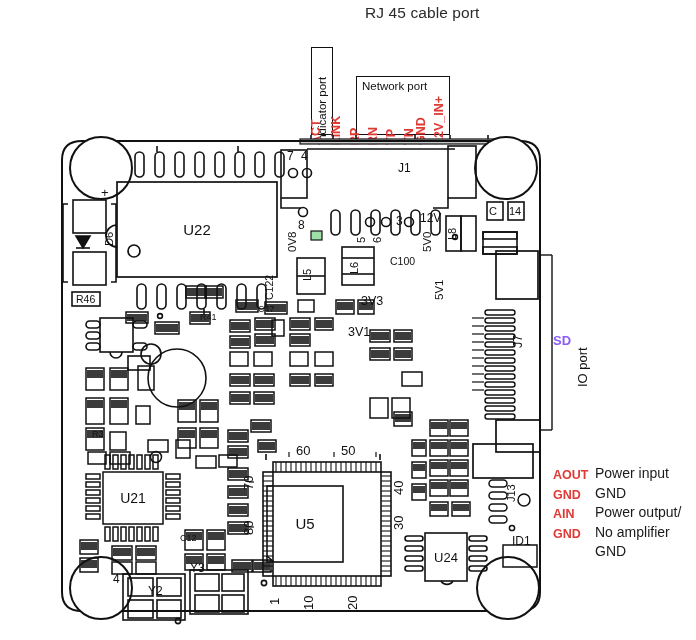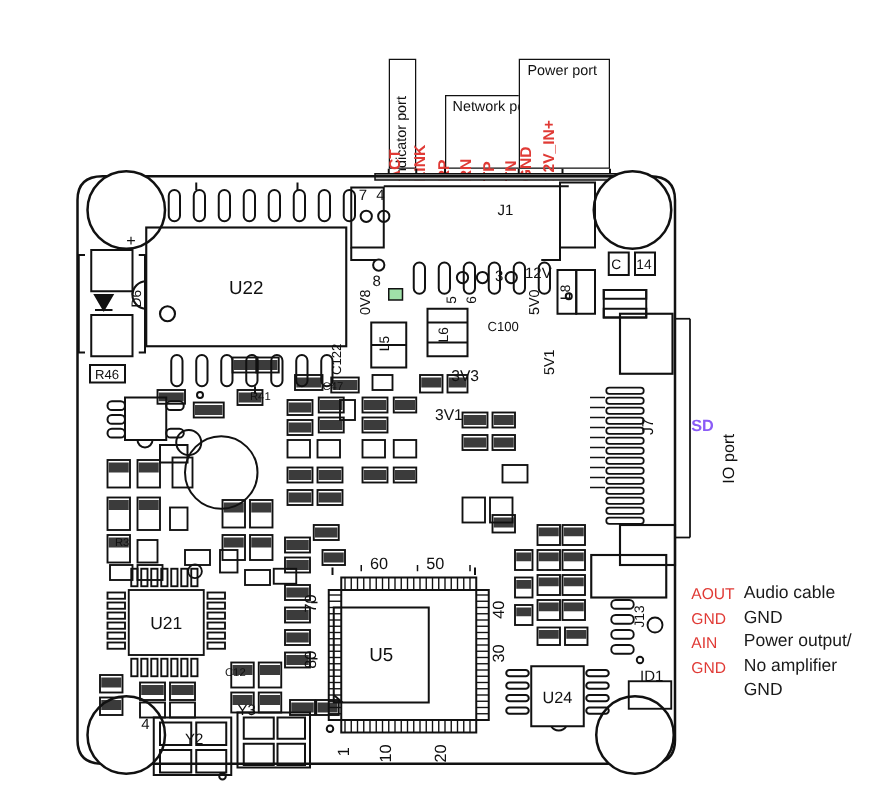--- a/index.html
+++ b/index.html
@@ -18,64 +18,62 @@
     border:1.6px solid #111;background:#fff;box-sizing:border-box;
     font-size:11.5px;color:#111;white-space:nowrap;
   }
   .callout span{position:absolute;left:4px;top:2px;}
   .redpin{
     color:#e03a35;font-weight:bold;font-size:12.5px;white-space:nowrap;
     transform-origin:left bottom;
   }
   .vtext{white-space:nowrap;transform-origin:left bottom;}
   .blklbl{font-size:11.5px;color:#111;white-space:nowrap;}
-  .audio-red{color:#e03a35;font-weight:normal;font-size:12.5px;line-height:19.5px;white-space:nowrap;}
+  .audio-red{color:#e03a35;font-weight:bold;font-size:12.5px;line-height:19.5px;white-space:nowrap;}
   .audio-blk{font-size:14px;color:#1a1a1a;line-height:19.5px;white-space:nowrap;}
   .sd{color:#8b5cf6;font-weight:bold;font-size:13px;}
   svg{display:block;}
   .silk{font-family:"Liberation Sans",sans-serif;}
 </style>
 </head>
 <body>
 
 <div id="stage">
 
+  <div class="abs ttl" style="left:365px;top:4px;">RJ 45 cable port</div>
 
   <div class="abs callout" style="left:311px;top:47px;width:22px;height:88px;">
     <span class="vtext" style="left:16px;top:84px;transform:rotate(-90deg);font-size:11.5px;">Indicator port</span>
   </div>
 
   <div class="abs callout" style="left:356px;top:76px;width:94px;height:59px;">
     <span style="left:5px;top:3px;">Network port</span>
   </div>
 
-  <div class="abs callout" style="left:415px;top:47px;width:73px;height:88px;">
-    <span style="left:6px;top:3px;">Power port</span>
-  </div>
 
   <div class="abs redpin" style="left:323px;top:131px;transform:rotate(-90deg);">ACT</div>
   <div class="abs redpin" style="left:343px;top:131px;transform:rotate(-90deg);">LINK</div>
   <div class="abs redpin" style="left:362px;top:131px;transform:rotate(-90deg);">RP</div>
   <div class="abs redpin" style="left:380px;top:131px;transform:rotate(-90deg);">RN</div>
   <div class="abs redpin" style="left:398px;top:131px;transform:rotate(-90deg);">TP</div>
   <div class="abs redpin" style="left:416px;top:131px;transform:rotate(-90deg);">TN</div>
   <div class="abs redpin" style="left:428px;top:131px;transform:rotate(-90deg);">GND</div>
   <div class="abs redpin" style="left:446px;top:131px;transform:rotate(-90deg);">12V_IN+</div>
 
   <div class="abs sd" style="left:553px;top:333px;">SD</div>
   <div class="abs blklbl" style="left:590px;top:372px;transform:rotate(-90deg);transform-origin:left bottom;font-size:13px;">IO port</div>
 
   <div class="abs" style="left:553px;top:466px;">
     <div class="audio-red">AOUT</div>
     <div class="audio-red">GND</div>
     <div class="audio-red">AIN</div>
     <div class="audio-red">GND</div>
   </div>
   <div class="abs" style="left:595px;top:464px;">
-    <div class="audio-blk">Audio cable</div>
+    <div class="audio-blk">Power input</div>
     <div class="audio-blk">GND</div>
     <div class="audio-blk">Power output/</div>
     <div class="audio-blk">No amplifier</div>
     <div class="audio-blk">GND</div>
   </div>
 
   <svg class="abs" style="left:0;top:0;" width="696" height="640" viewBox="0 0 696 640">
     <g fill="none" stroke="#111" stroke-width="1.6">
 
       <line x1="311" y1="135" x2="311" y2="142"></line>

